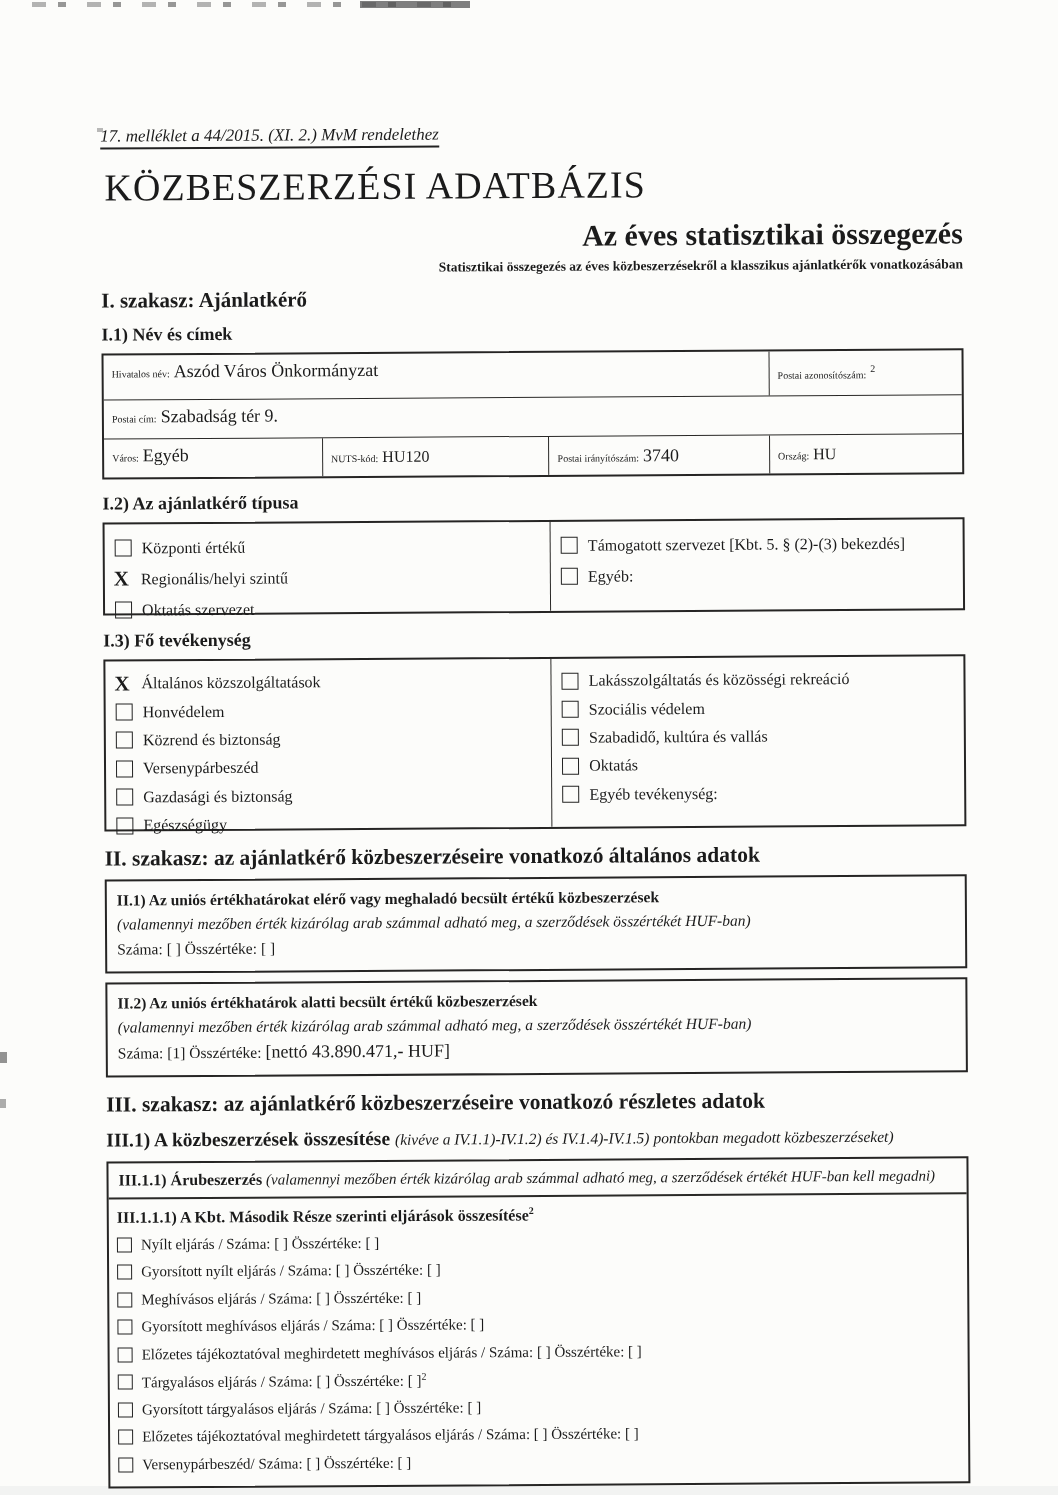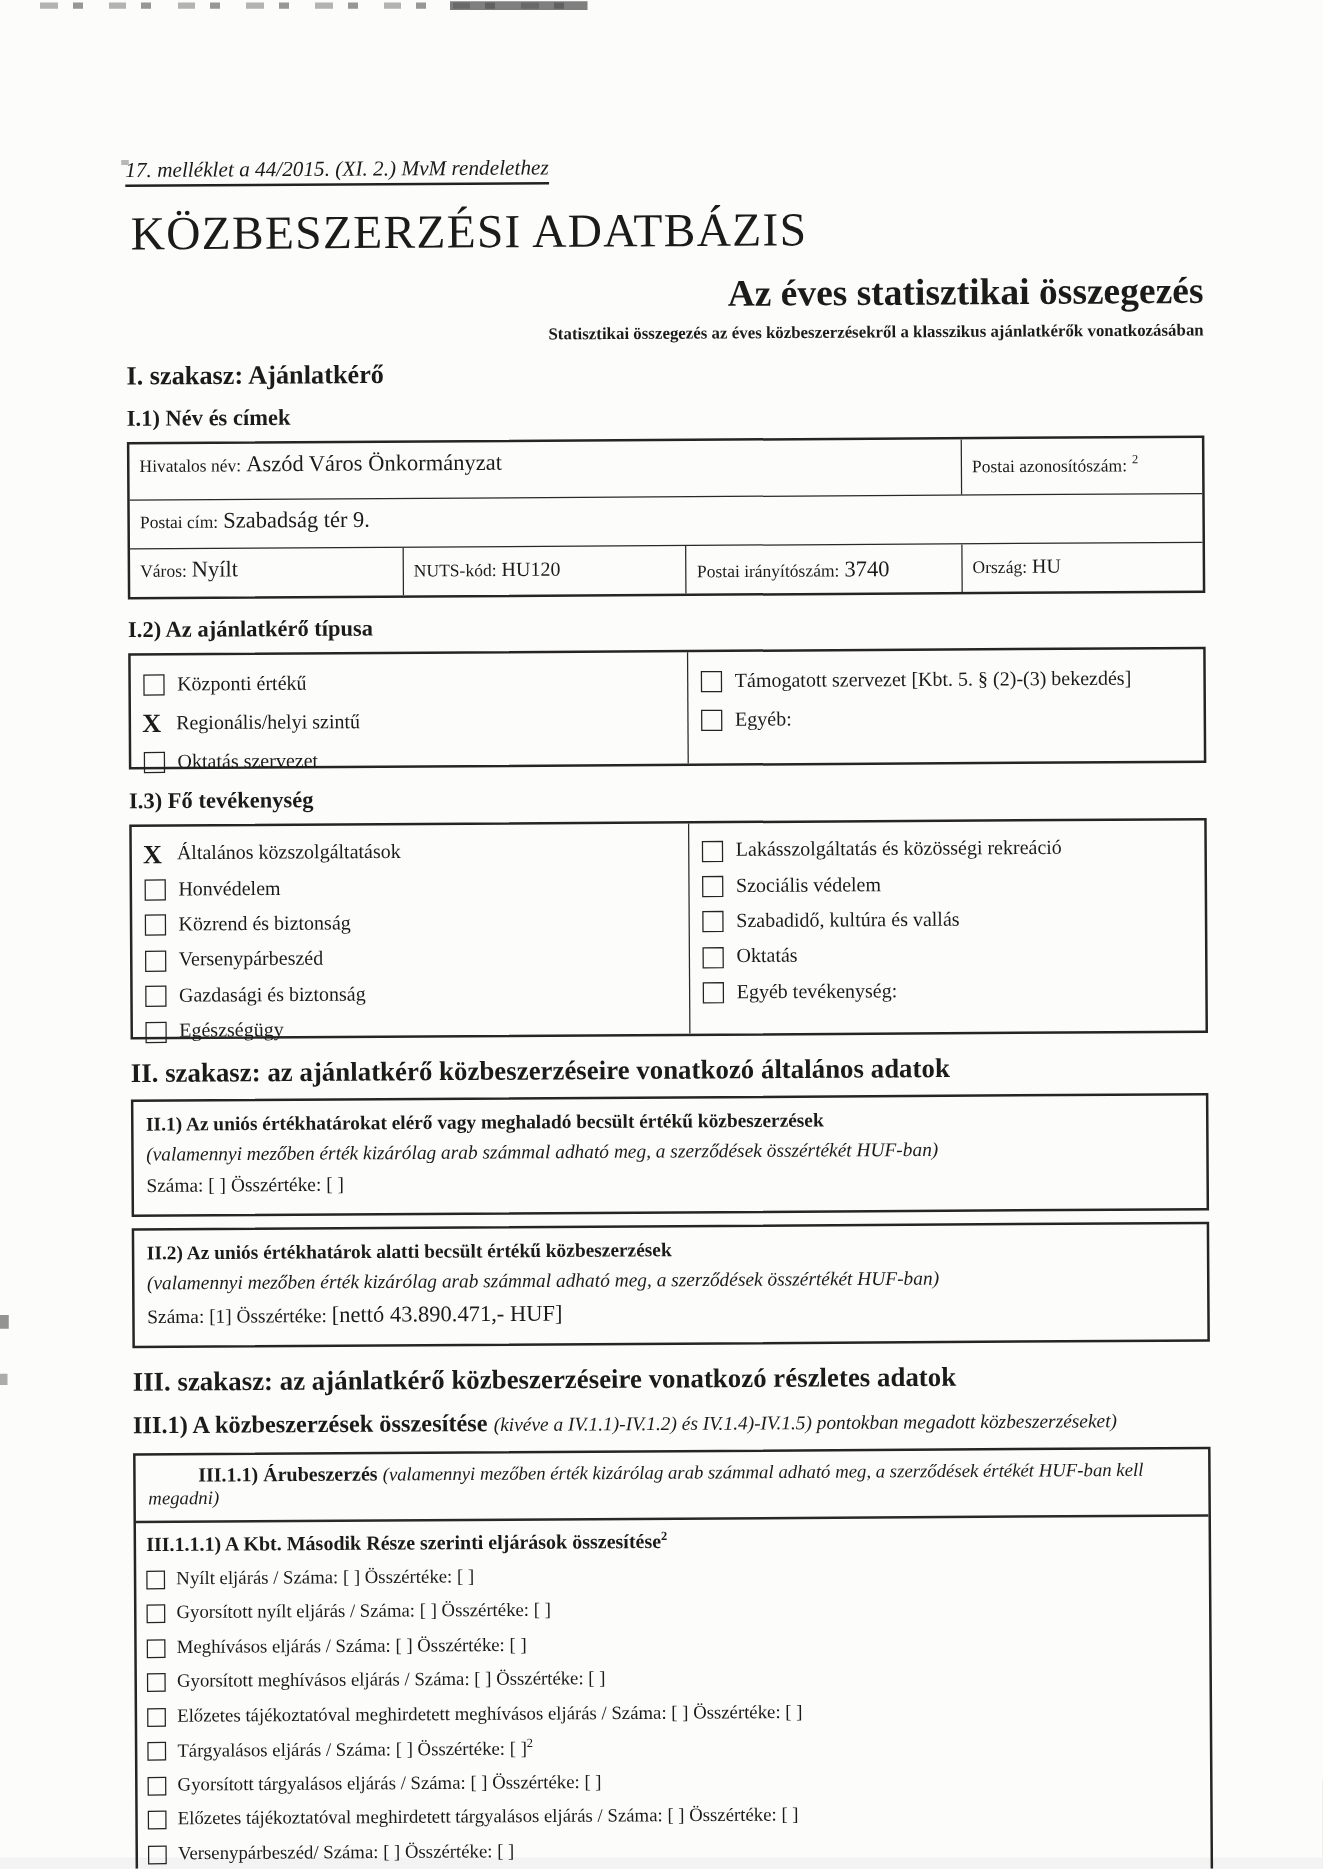--- a/index.html
+++ b/index.html
@@ -25,21 +25,21 @@
   .sec-h-big { font-weight:700; font-size:21.5px; line-height:28px; margin:13px 0 7px 0; }
 
   
   .box { border:2px solid #262524; background:transparent; }
   .tline { border-bottom:1.6px solid #2a2927; }
 
   
   .t11 .row { display:flex; }
   .t11 .cell { padding:6px 8px 8px 8px; box-sizing:border-box; }
   .t11 .vline { border-left:1.6px solid #2a2927; }
-  .lbl { font-size:14px; }
+  .lbl { font-size:10px; }
   .val { font-size:18px; }
   .val-sm { font-size:16px; }
   sup { font-size:10px; }
 
   
   .opt-table { display:flex; }
   .opt-col { box-sizing:border-box; padding:8px 10px 6px 10px; }
   .opt-col.left { width:52%; border-right:1.6px solid #2a2927; }
   .opt-col.right { width:48%; }
   .cbrow { display:flex; align-items:center; gap:10px; }
@@ -59,21 +59,21 @@
   .iibox .f { font-size:15.5px; line-height:26px; }
   .iibox .fv { font-size:18px; }
 
   
   .iii1h { font-weight:700; font-size:19.5px; line-height:25px; margin:9px 0 8px 0; }
   .iii1h .it { font-weight:400; font-style:italic; font-size:15.5px; }
 
   
   .t31 { border:2px solid #262524; }
   .t31 .titlerow { border-bottom:2px solid #2a2927; padding:8px 10px; }
-  .t31 .titlerow .bt { font-weight:700; font-size:16px;margin-left:40px; }
+  .t31 .titlerow .bt { font-weight:700; font-size:16px; }
   .t31 .titlerow .it { font-style:italic; font-size:15px; }
   .t31 .subt { font-weight:700; font-size:16px; padding:8px 10px 4px 8px; }
   .proc { display:flex; align-items:center; gap:9px; height:27.5px; padding-left:8px; }
   .proc .cb { width:13px; height:13px; border-width:1.6px; }
   .proc .txt { font-size:15px; }
 
   
   .artifact { position:absolute; pointer-events:none; }
   .a-top { top:2px; left:32px; width:440px; height:5px; opacity:.55;
            background:repeating-linear-gradient(90deg,#777 0 14px,transparent 14px 26px,#444 26px 34px,transparent 34px 55px); }
@@ -120,21 +120,21 @@
         </div>
         <div class="row tline" style="height:38px;">
           <div class="cell" style="width:100%;">
             <span class="lbl">Postai cím:</span>
             <span class="val">Szabadság tér 9.</span>
           </div>
         </div>
         <div class="row" style="height:38px;">
           <div class="cell" style="width:25.4%;">
             <span class="lbl">Város:</span>
-            <span class="val">Nyílt</span>
+            <span class="val">Egyéb</span>
           </div>
           <div class="cell vline" style="width:26.4%; padding-top:10px;">
             <span class="lbl">NUTS-kód:</span>
             <span class="val-sm">HU120</span>
           </div>
           <div class="cell vline" style="width:25.7%; padding-top:9px;">
             <span class="lbl">Postai irányítószám:</span>
             <span class="val">3740</span>
           </div>
           <div class="cell vline" style="width:22.5%; padding-top:10px;">

